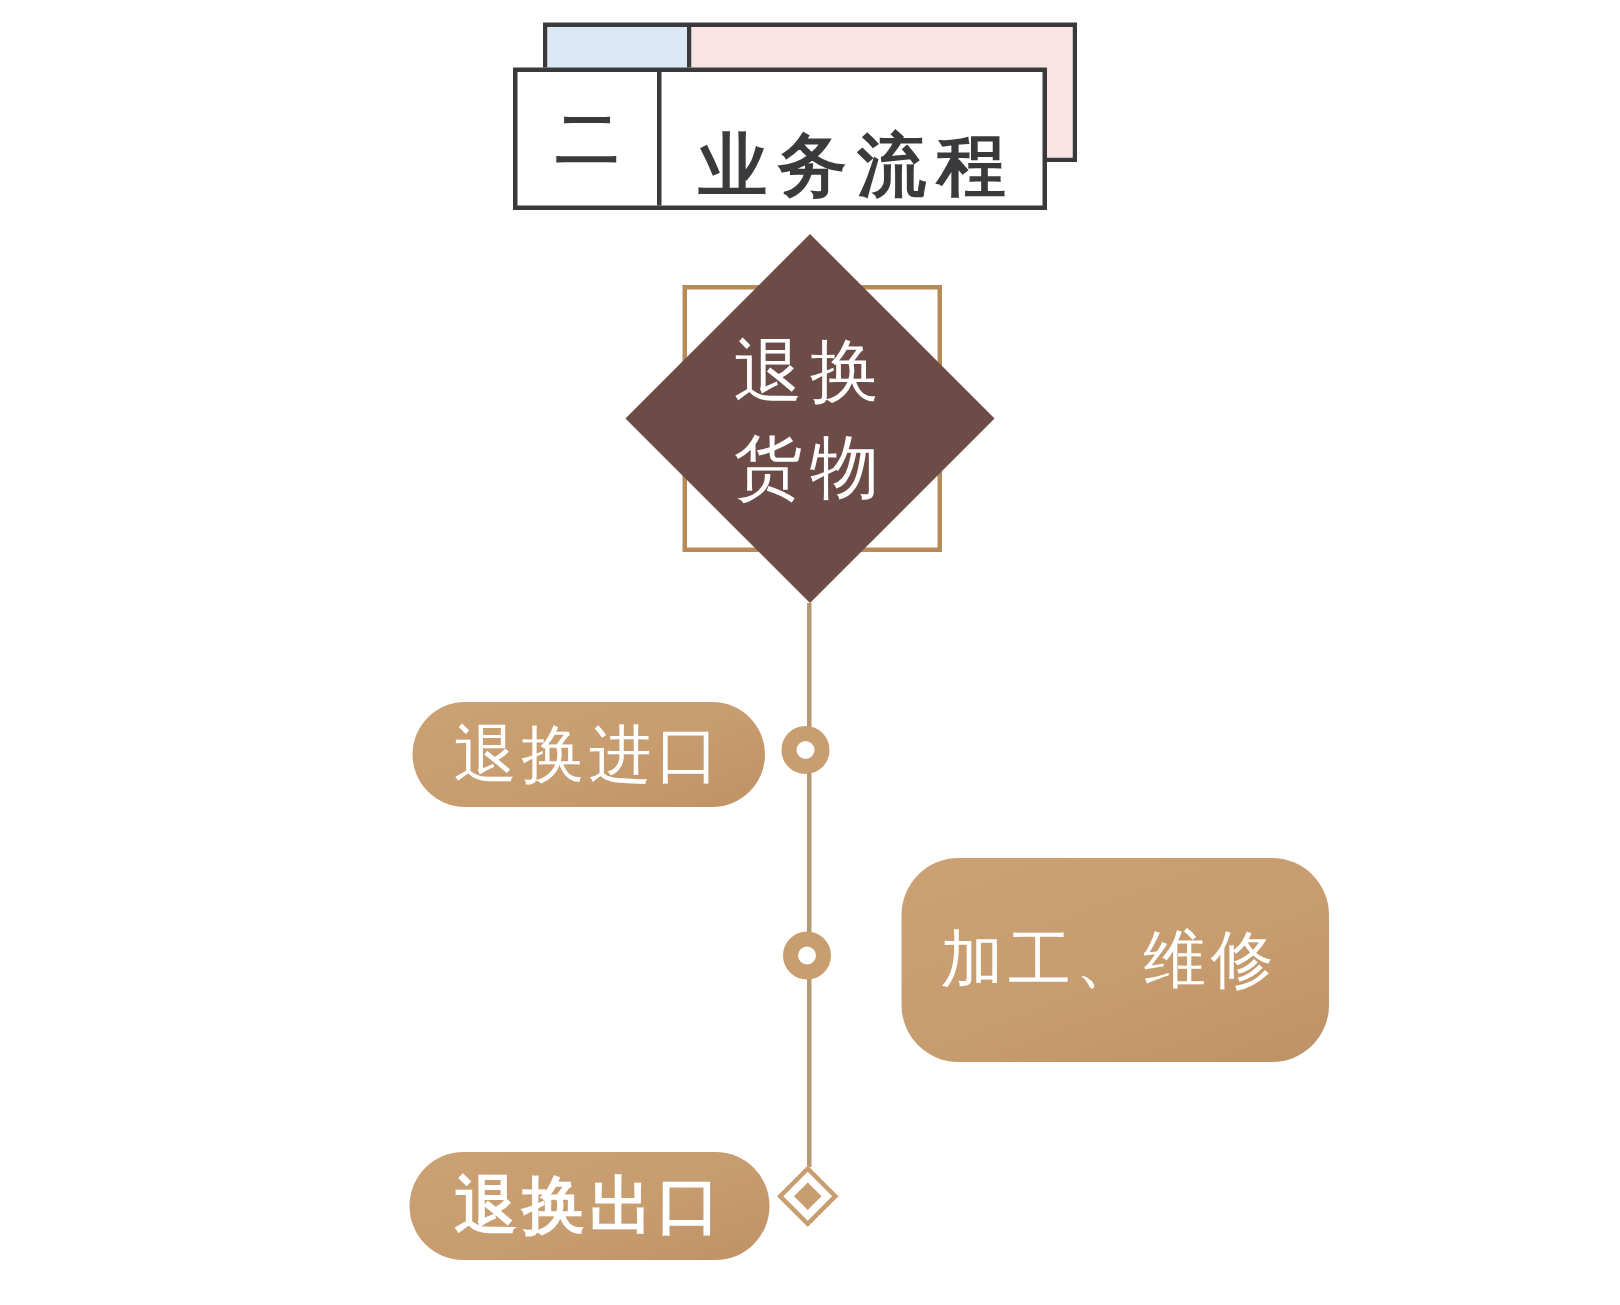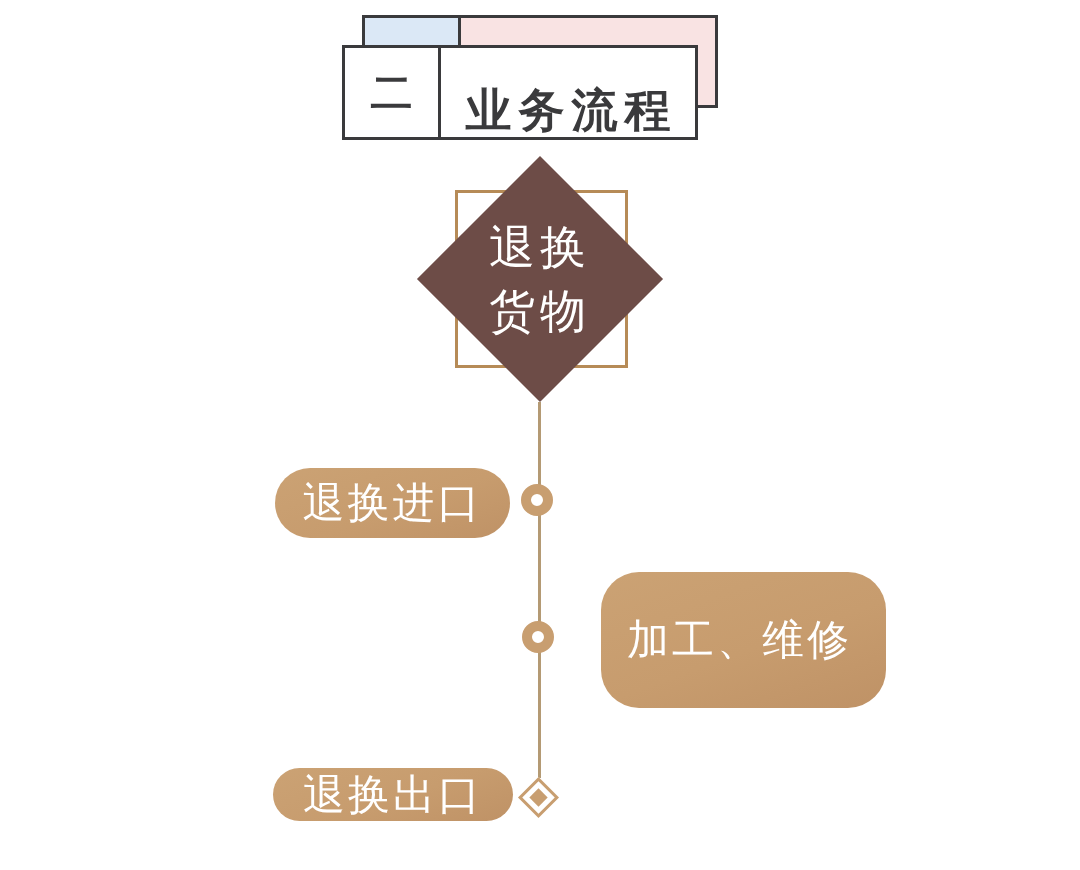--- a/index.html
+++ b/index.html
@@ -139,23 +139,23 @@
     align-items: flex-start;
     justify-content: center;
     padding-left: 26px;
     box-sizing: border-box;
     font-size: 42px; letter-spacing: 3px;
     line-height: 62px;
     margin-left: 29px;
   }
   .pill3 {
     left: 273px; top: 768px;
-    width: 240px; height: 53px;
+    width: 240px; height: 72px;
     border-radius: 36px;
-    font-size: 42px; letter-spacing: 3px;
+    font-size: 42px; letter-spacing: 3px; font-weight: bold;
   }
 </style>
 </head>
 <body>
 
 <div class="canvas">
 
   <div class="header-bg">
     <div class="header-bg-blue"></div>
     <div class="header-bg-pink"></div>

